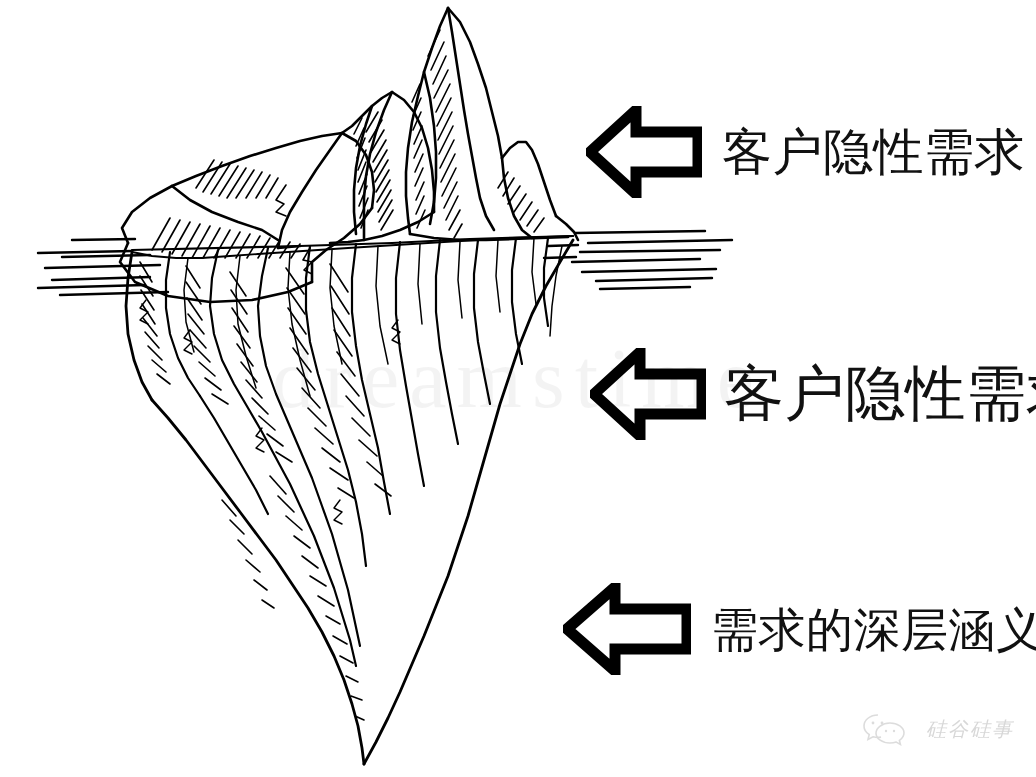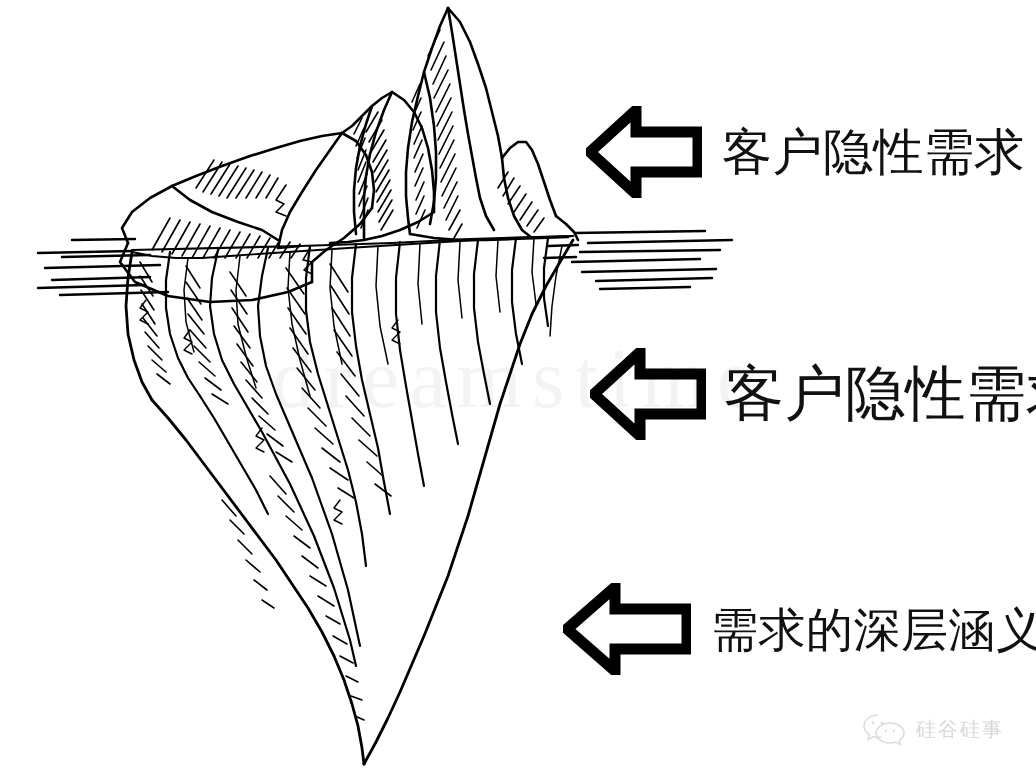--- a/index.html
+++ b/index.html
@@ -51,23 +51,24 @@
     position: absolute;
     left: 862px;
     top: 712px;
     display: flex;
     align-items: center;
     opacity: 0.55;
   }
   #watermark-logo .wm-text {
     font-size: 20px;
     color: #b8b8b8;
-    margin-left: 10px;
+    margin-left: 20px;
     letter-spacing: 2px;
     line-height: 1;
+    font-style: italic;
   }
   .stock-watermark {
     position: absolute;
     left: 0;
     top: 330px;
     width: 1036px;
     text-align: center;
     font-size: 84px;
     color: #000000;
     opacity: 0.045;

